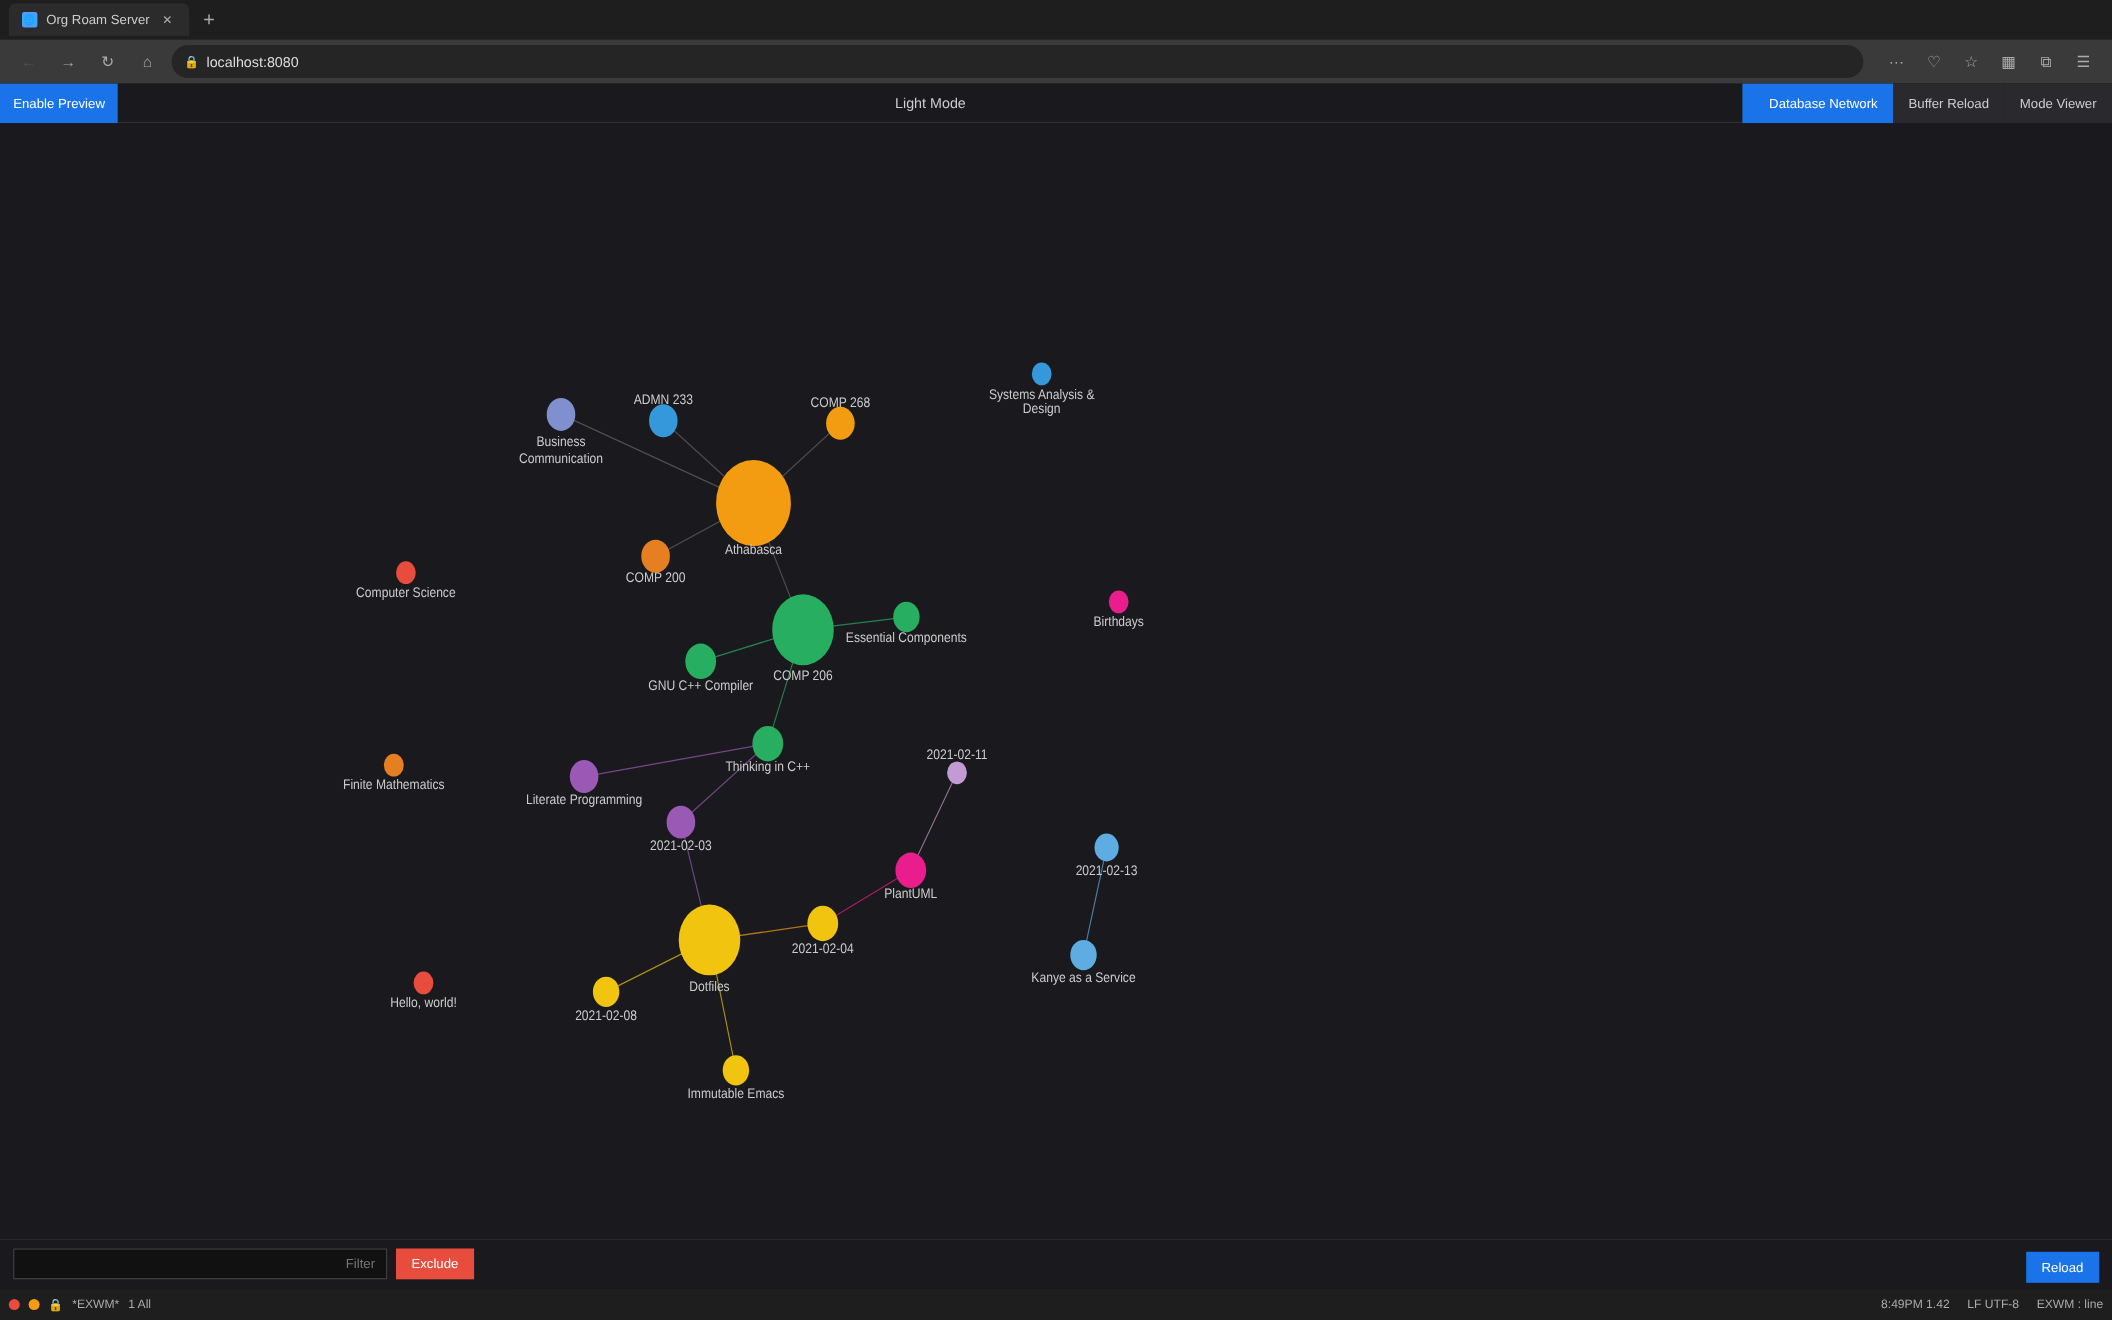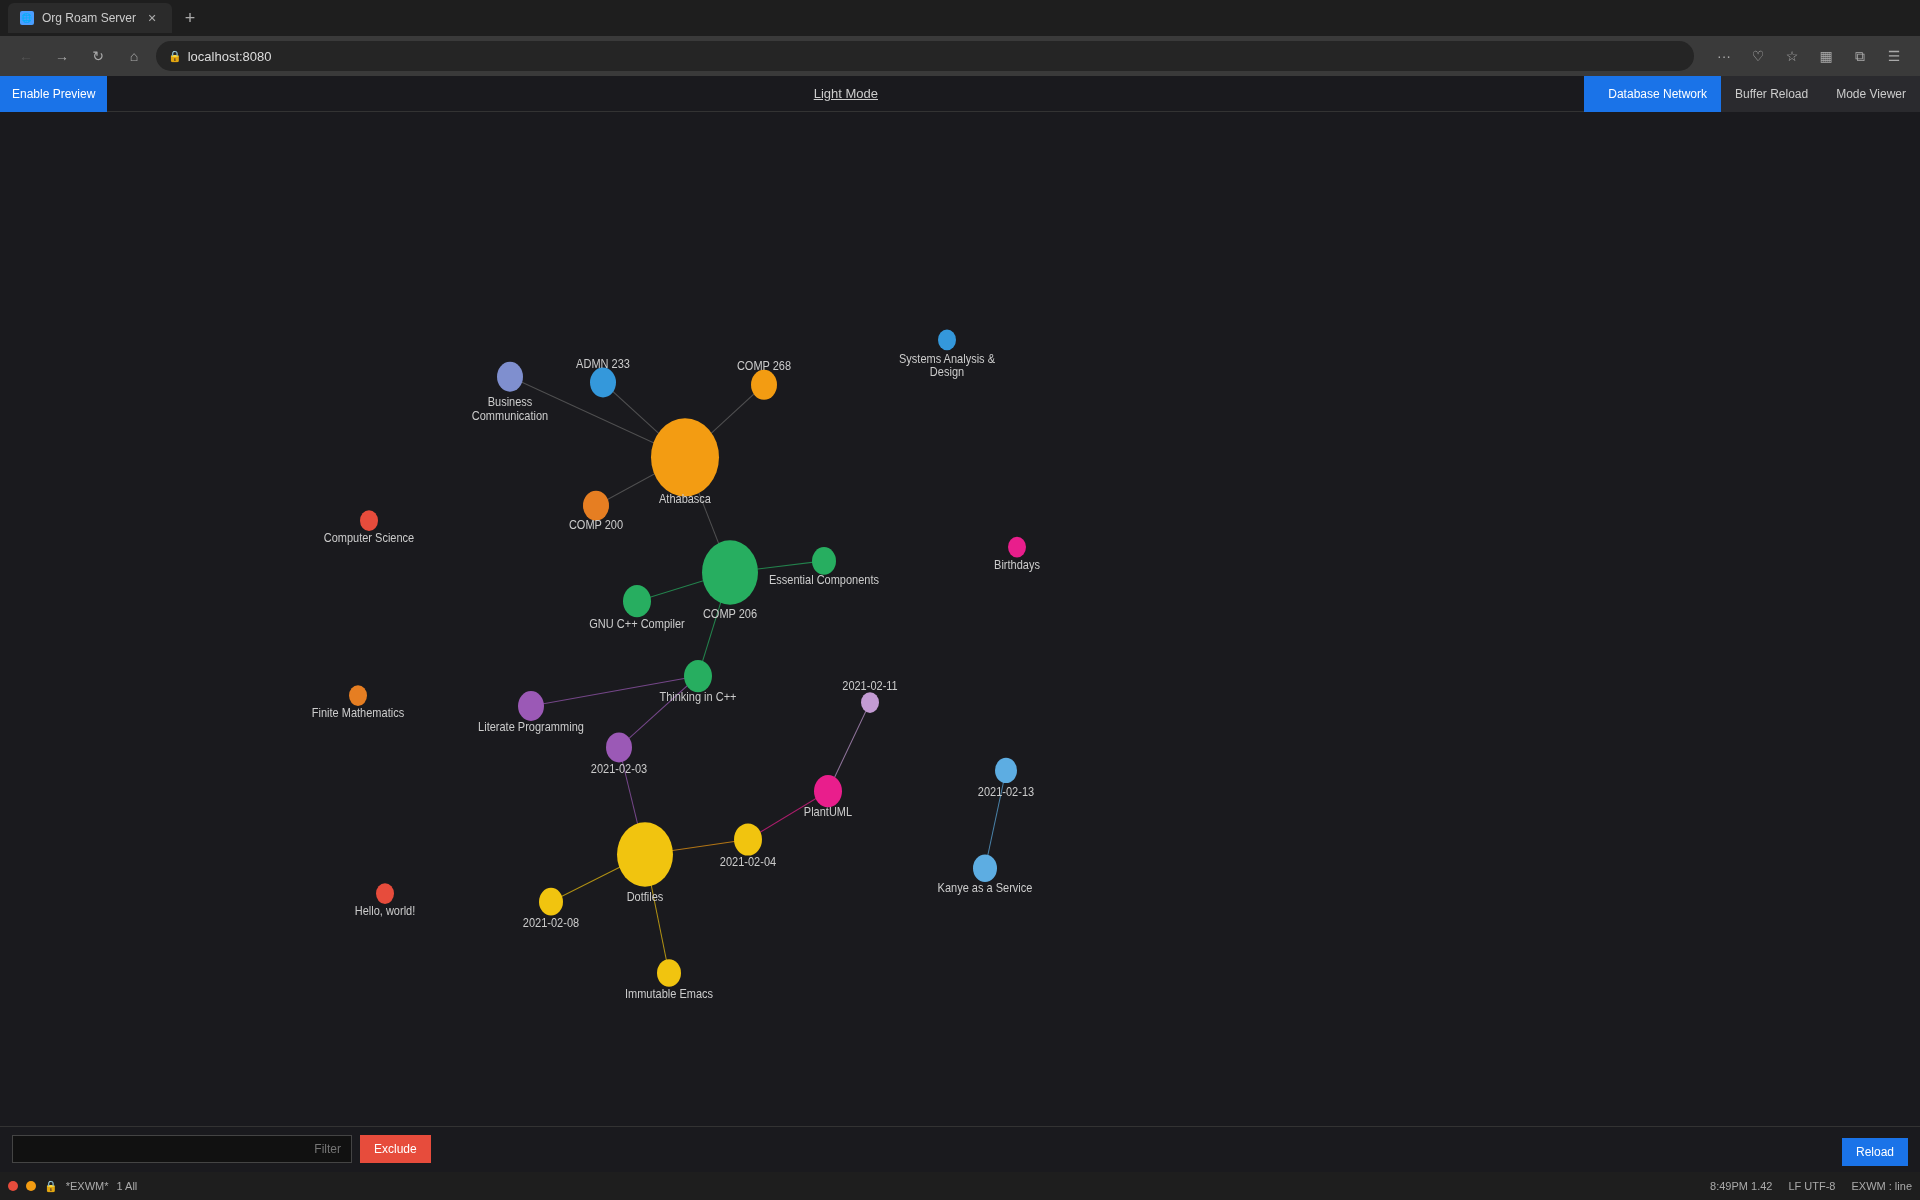--- a/index.html
+++ b/index.html
@@ -13,21 +13,21 @@
     .nav-btn { width: 28px; height: 28px; border-radius: 50%; display: flex; align-items: center; justify-content: center; cursor: pointer; color: #aaa; font-size: 14px; }
     .nav-btn.disabled { color: #555; cursor: default; }
     .url-bar { flex: 1; background: #252525; border-radius: 20px; height: 30px; display: flex; align-items: center; padding: 0 12px; gap: 6px; color: #ddd; font-size: 13px; }
     .security-icon { color: #888; font-size: 11px; }
     .nav-right { display: flex; align-items: center; gap: 6px; margin-left: 8px; }
     .nav-right-btn { width: 28px; height: 28px; border-radius: 50%; display: flex; align-items: center; justify-content: center; cursor: pointer; color: #aaa; font-size: 14px; }
 
     
     .app-bar { display: flex; align-items: center; background: #1a1a1e; height: 36px; border-bottom: 1px solid #333; }
     .enable-preview-btn { background: #1a73e8; color: white; border: none; padding: 6px 12px; font-size: 12px; cursor: pointer; height: 36px; white-space: nowrap; }
-    .light-mode-label { flex: 1; text-align: center; color: #ccc; font-size: 13px; text-decoration: underline; }
+    .light-mode-label { flex: 1; text-align: center; color: #ccc; font-size: 13px; }
     .nav-tabs { display: flex; }
     .nav-tab { padding: 6px 14px; font-size: 12px; cursor: pointer; height: 36px; display: flex; align-items: center; border: none; }
     .nav-tab.active { background: #1a73e8; color: white; padding-left: 24px; }
     .nav-tab.inactive { background: #2a2a2e; color: #ccc; }
 
     
     .graph-area { position: relative; width: 100%; height: calc(1200px - 36px - 76px - 52px); background: #1a1a1e; overflow: hidden; }
 
     
     .bottom-bar { position: fixed; bottom: 30px; left: 0; right: 0; height: 44px; display: flex; align-items: center; padding: 0 12px; gap: 8px; background: #1a1a1e; border-top: 1px solid #333; }

